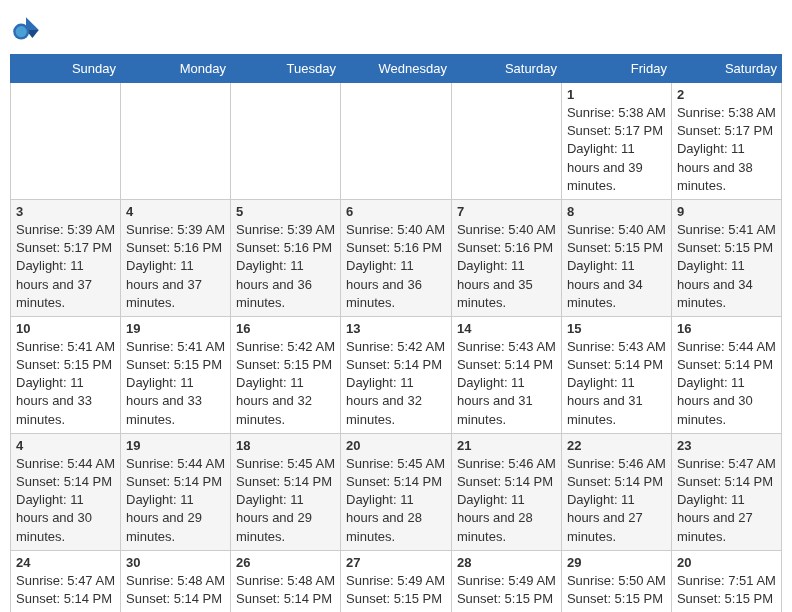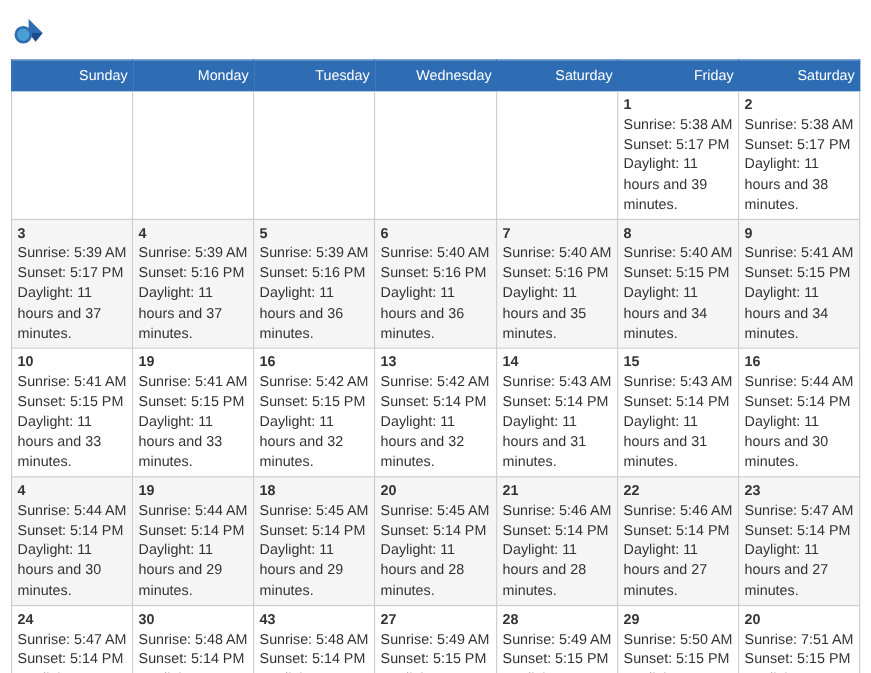--- a/index.html
+++ b/index.html
@@ -289,21 +289,21 @@
 Sunset: 5:14 PM
 Daylight: 11 hours and 26 minutes.</div>
         </td>
         <td>
           <span class="day-number">30</span>
           <div class="day-info" style="white-space: pre-line;">Sunrise: 5:48 AM
 Sunset: 5:14 PM
 Daylight: 11 hours and 26 minutes.</div>
         </td>
         <td>
-          <span class="day-number">43</span>
+          <span class="day-number">26</span>
           <div class="day-info" style="white-space: pre-line;">Sunrise: 5:48 AM
 Sunset: 5:14 PM
 Daylight: 11 hours and 26 minutes.</div>
         </td>
         <td>
           <span class="day-number">27</span>
           <div class="day-info" style="white-space: pre-line;">Sunrise: 5:49 AM
 Sunset: 5:15 PM
 Daylight: 11 hours and 25 minutes.</div>
         </td>

